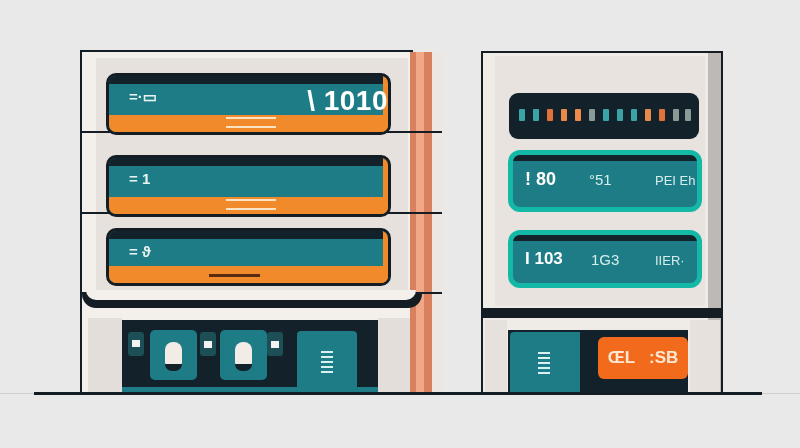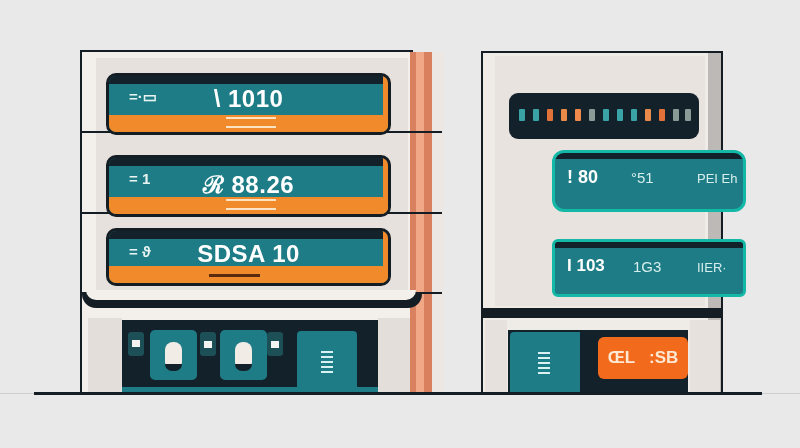--- a/index.html
+++ b/index.html
@@ -18,42 +18,42 @@
   .pipe-side{left:430px;top:52px;width:14px;height:340px;background:#ece7e2;}
   .hline{height:2px;background:#151d24;}
 
   .panel{border:3px solid #151d24;border-radius:10px;overflow:hidden;background:#1d7c85;}
   .panel .top{position:absolute;left:0;top:0;right:0;height:8px;background:#12212a;}
   .panel .bar{position:absolute;left:0;right:0;bottom:0;height:17px;background:#f08a2a;}
   .panel .edge{position:absolute;right:0;top:0;width:5px;height:100%;background:#f08a2a;}
   .panel .lines{position:absolute;left:42%;width:18%;bottom:4px;height:7px;border-top:2px solid #fbe3c4;border-bottom:2px solid #fbe3c4;}
   .panel .dark-line{position:absolute;left:36%;width:18%;bottom:6px;height:3px;background:#5a2a10;}
   .panel .lbl{position:absolute;left:20px;top:12px;color:#e9f4f2;font-weight:bold;font-size:15px;}
-  .panel .val{position:absolute;left:0;right:0;text-align:center;top:9px;color:#ffffff;font-weight:bold;font-size:24px;letter-spacing:0.5px;}
+  .panel .val{position:absolute;left:0;right:0;text-align:right;top:9px;color:#ffffff;font-weight:bold;font-size:28px;letter-spacing:0.5px;}
 
   .l-base{left:122px;top:320px;width:256px;height:72px;background:#12212a;}
   .l-base-strip{left:122px;top:387px;width:256px;height:5px;background:#1d7c85;}
   .sw{background:#1d7c85;border-radius:5px;}
   .sw-pill{background:#f2ece7;border-radius:8px 8px 4px 4px;}
   .sw-pill-b{background:#12212a;border-radius:0 0 7px 7px;}
   .led{background:#1d4f57;border-radius:3px;}
   .led-i{background:#f2f4f2;}
   .vent{background:#1d7c85;border-radius:4px;}
   .vent-l{background:#d9f1f0;height:2px;}
   .l-base-gray{left:88px;top:318px;width:34px;height:77px;background:#e3ded9;}
   .l-base-gray2{left:378px;top:318px;width:32px;height:77px;background:#e3ded9;}
 
   
   .r-cab{left:481px;top:51px;width:242px;height:344px;background:#efebe7;border:2px solid #151d24;border-bottom:none;}
   .r-cab-inner{left:495px;top:56px;width:210px;height:250px;background:#e8e3de;}
   .r-side{left:708px;top:53px;width:13px;height:340px;background:#bdb9b6;}
   .r-bevel{left:482px;top:308px;width:240px;height:10px;background:#151d24;}
   .ledbar{left:509px;top:93px;width:190px;height:46px;background:#12212a;border-radius:9px;}
   .seg{width:6px;height:12px;border-radius:1px;}
-  .r-panel{background:#1d7c85;border:3px solid #14b8a6;border-radius:12px;overflow:hidden;margin-left:44px;}
+  .r-panel{background:#1d7c85;border:5px solid #14b8a6;border-radius:12px;overflow:hidden;}
   .r-panel .rtop{position:absolute;left:0;top:0;right:0;height:6px;background:#12212a;}
   .r-panel .t{position:absolute;top:16px;color:#d7eeec;font-size:15px;}
   .r-base{left:508px;top:330px;width:180px;height:62px;background:#12212a;}
   .r-vent{left:510px;top:332px;width:70px;height:60px;background:#1d7c85;border-radius:4px 0 0 0;}
   .r-orange{left:598px;top:337px;width:90px;height:42px;background:#f26a1b;border-radius:6px;color:#fde8d4;font-weight:bold;font-size:17px;display:flex;align-items:center;justify-content:center;gap:14px;}
   .r-base-gray{left:485px;top:320px;width:22px;height:75px;background:#e6e1dc;}
   .r-base-gray2{left:690px;top:320px;width:30px;height:75px;background:#e6e1dc;}
 </style>
 </head>
 <body>
@@ -78,30 +78,28 @@
   <span class="lbl">=·▭</span>
   <span class="val">\ 1010</span>
 </div>
 <div class="abs panel" style="left:106px;top:155px;width:285px;height:62px;">
   <div class="top"></div>
     <div class="edge"></div>
     <div class="bar">
       <div class="lines"></div>
     </div>
   <span class="lbl">= 1</span>
-  <span class="val">ℛ 88.26</span>
 </div>
 <div class="abs panel" style="left:106px;top:228px;width:285px;height:58px;">
   <div class="top"></div>
     <div class="edge"></div>
     <div class="bar">
       <div class="dark-line"></div>
     </div>
   <span class="lbl">= ϑ</span>
-  <span class="val">SDSA 10</span>
 </div>
 
 <div class="abs l-bevel"></div>
 <div class="abs l-bevel2"></div>
 
 <div class="abs l-base-gray"></div>
 <div class="abs l-base-gray2"></div>
 <div class="abs l-base"></div>
 <div class="abs l-base-strip"></div>
 
@@ -149,21 +147,21 @@
   <div class="abs seg" style="left: 164px; top: 16px; background: rgb(138, 154, 150);" id="seg11"></div>
   <div class="abs seg" style="left: 176px; top: 16px; background: rgb(138, 154, 150);" id="seg12"></div>
 </div>
 
 <div class="abs r-panel" style="left:508px;top:150px;width:194px;height:62px;">
   <div class="rtop"></div>
   <span class="t" style="left:12px;font-weight:bold;font-size:18px;color:#fff;top:14px;">! 80</span>
   <span class="t" style="left:76px;">°51</span>
   <span class="t" style="left:142px;font-size:13px;top:18px;">PEI Eh</span>
 </div>
-<div class="abs r-panel" style="left:508px;top:239px;width:194px;height:58px;border-radius:6px;">
+<div class="abs r-panel" style="left:508px;top:230px;width:194px;height:58px;">
   <div class="rtop"></div>
   <span class="t" style="left:12px;font-weight:bold;font-size:17px;color:#fff;top:14px;">I 103</span>
   <span class="t" style="left:78px;">1G3</span>
   <span class="t" style="left:142px;font-size:13px;top:18px;">IIER·</span>
 </div>
 
 <div class="abs r-bevel"></div>
 <div class="abs r-base-gray"></div>
 <div class="abs r-base-gray2"></div>
 <div class="abs r-base"></div>

